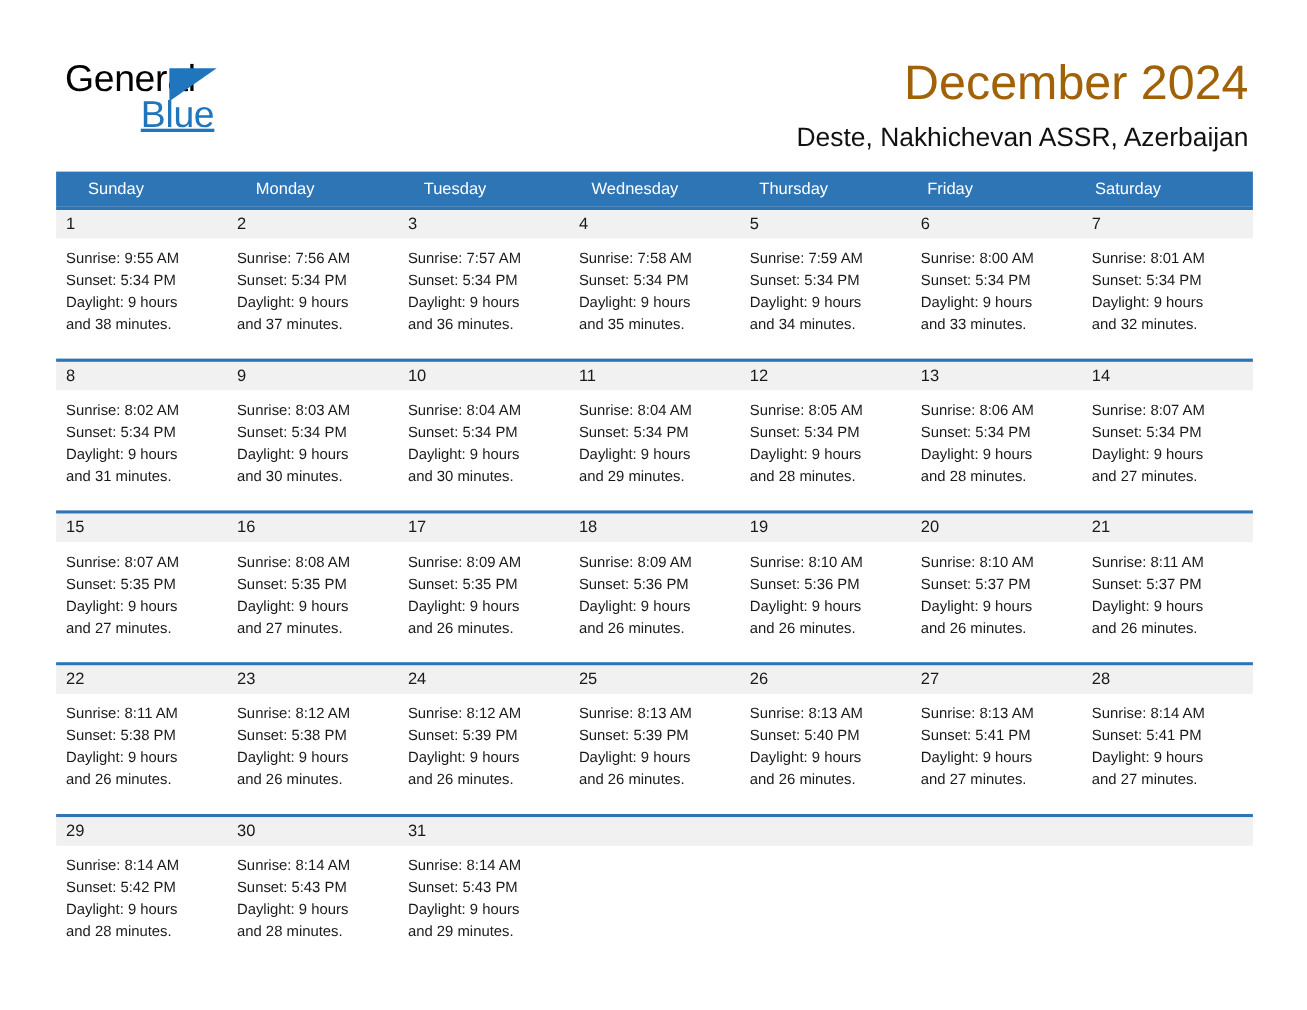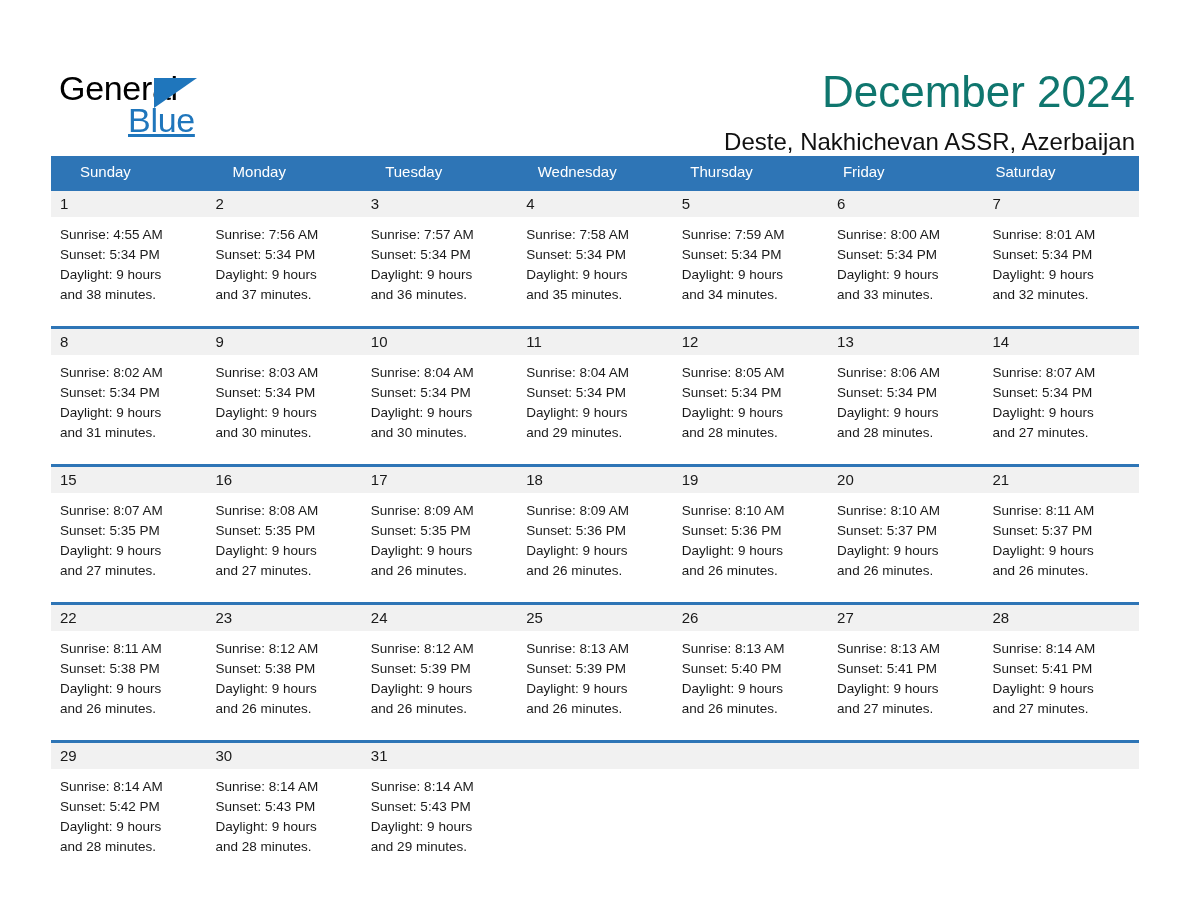--- a/index.html
+++ b/index.html
@@ -16,21 +16,21 @@
     position: relative;
     width: 1188px;
     height: 918px;
     background: #ffffff;
     overflow: hidden;
   }
 
   
   .header {
     position: absolute;
-    left: 0; top: 16px;
+    left: 0; top: 0;
     width: 1188px;
     height: 186px;
   }
   .logo {
     position: absolute;
     left: 59px;
     top: 52px;
     width: 230px;
     height: 70px;
   }
@@ -62,21 +62,21 @@
     line-height: 40px;
     letter-spacing: -0.3px;
     font-family: "Liberation Sans", sans-serif;
     text-decoration: underline;
   }
   .title {
     position: absolute;
     right: 53px;
     top: 50px;
     font-size: 44px;
-    color: #0f766e;
+    color: #a16207;
     text-align: center;
     line-height: 52px;
     white-space: nowrap;
   }
   .subtitle {
     position: absolute;
     right: 53px;
     top: 111px;
     font-size: 24px;
     color: #111111;
@@ -182,21 +182,21 @@
         <div class="dnum">1</div>
         <div class="dnum">2</div>
         <div class="dnum">3</div>
         <div class="dnum">4</div>
         <div class="dnum">5</div>
         <div class="dnum">6</div>
         <div class="dnum">7</div>
       </div>
       <div class="week-body">
         <div class="dbody">
-          <span class="ln">Sunrise: 4:55 AM</span>
+          <span class="ln">Sunrise: 9:55 AM</span>
           <span class="ln">Sunset: 5:34 PM</span>
           <span class="ln">Daylight: 9 hours</span>
           <span class="ln">and 38 minutes.</span>
         </div>
         <div class="dbody">
           <span class="ln">Sunrise: 7:56 AM</span>
           <span class="ln">Sunset: 5:34 PM</span>
           <span class="ln">Daylight: 9 hours</span>
           <span class="ln">and 37 minutes.</span>
         </div>

